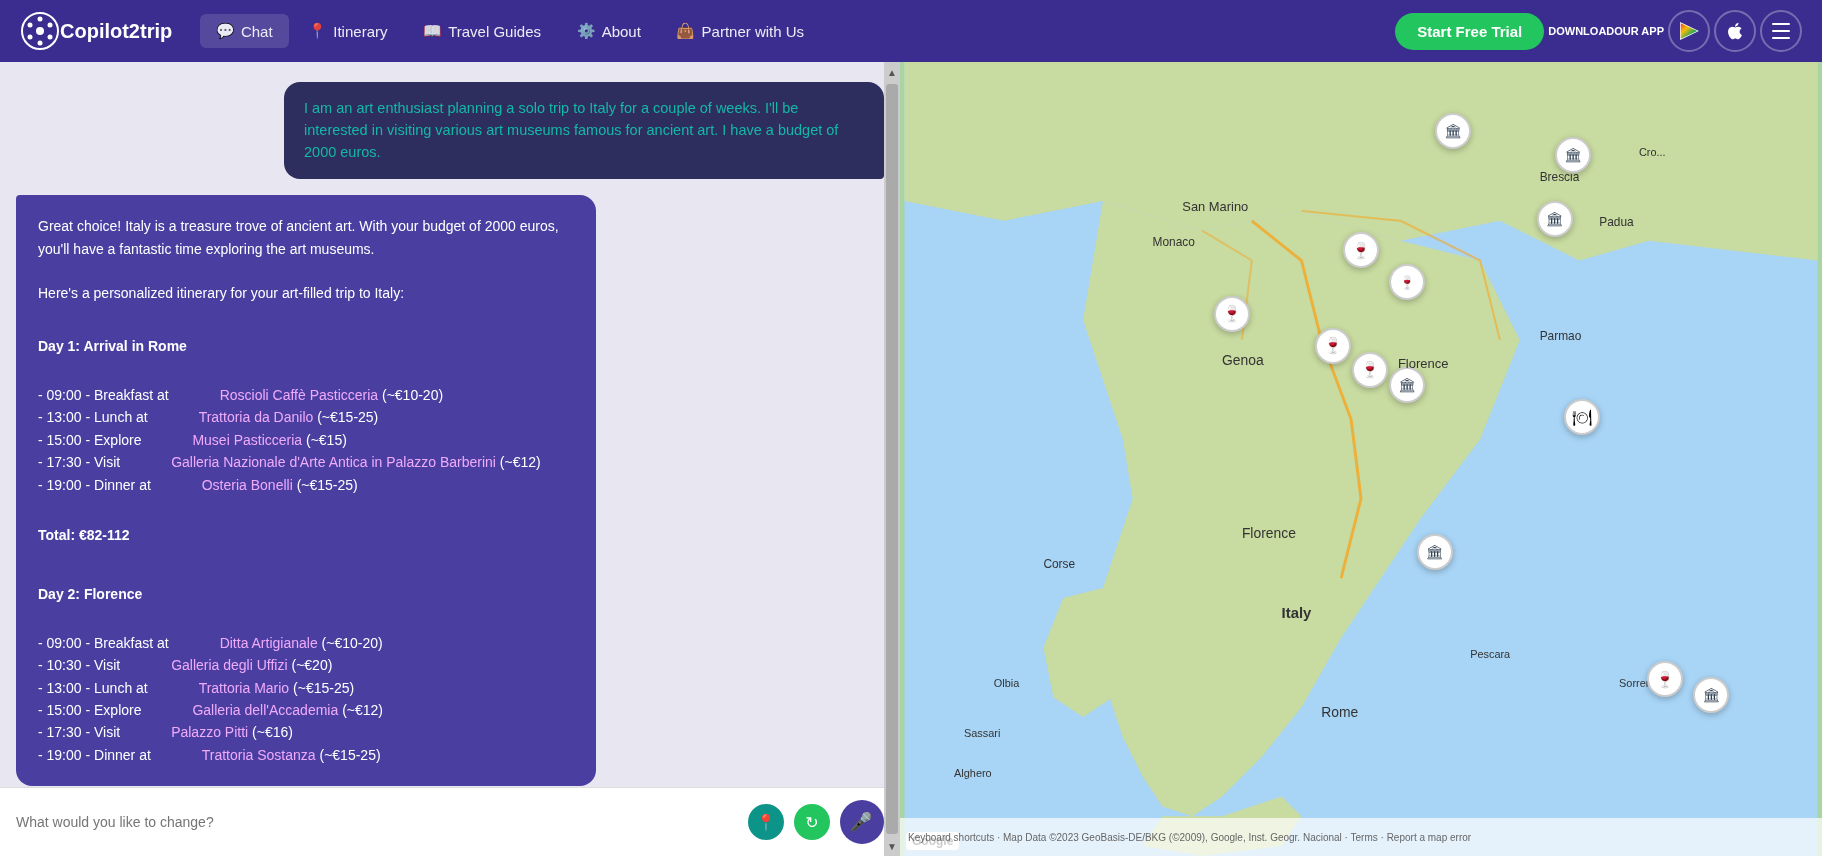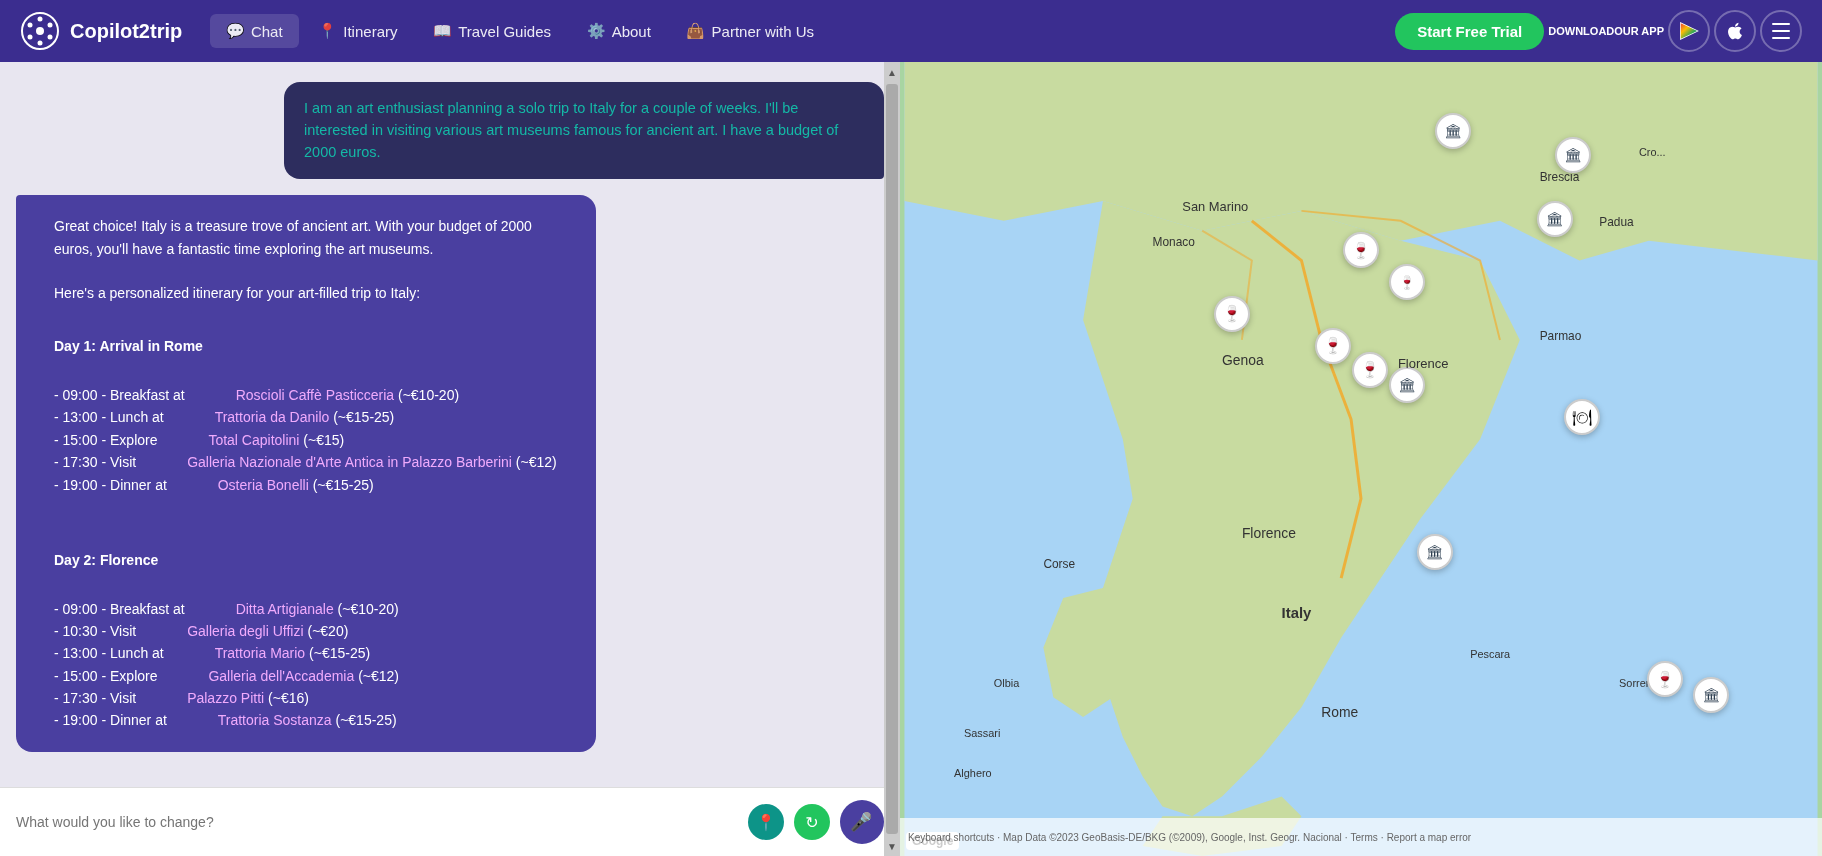--- a/index.html
+++ b/index.html
@@ -12,21 +12,20 @@
       display: flex;
       align-items: center;
       padding: 0 20px;
       gap: 8px;
       z-index: 100;
       flex-shrink: 0;
     }
     .logo-area {
       display: flex;
       align-items: center;
-      gap: 10px;
       margin-right: 20px;
     }
     .logo-icon {
       width: 40px;
       height: 40px;
     }
     .logo-text {
       color: white;
       font-size: 20px;
       font-weight: 600;
@@ -150,21 +149,21 @@
       max-width: 600px;
       font-size: 14.5px;
       line-height: 1.5;
     }
 
     .ai-message {
       align-self: flex-start;
       background: #4a3fa0;
       color: white;
       border-radius: 4px 16px 16px 16px;
-      padding: 20px 38px;
+      padding: 20px 22px;
       max-width: 580px;
       font-size: 14px;
       line-height: 1.6;
     }
     .ai-message a {
       color: #f0abfc;
       text-decoration: none;
       margin-left: 47px;
     }
 
@@ -389,24 +388,25 @@
 
       <div class="ai-message">
         <p>Great choice! Italy is a treasure trove of ancient art. With your budget of 2000 euros, you'll have a fantastic time exploring the art museums.</p>
         <br>
         <p>Here's a personalized itinerary for your art-filled trip to Italy:</p>
         <br>
         <p class="day-heading">Day 1: Arrival in Rome</p>
         <br>
         <p>- 09:00 - Breakfast at <a href="#">Roscioli Caffè Pasticceria</a> (~€10-20)</p>
         <p>- 13:00 - Lunch at <a href="#">Trattoria da Danilo</a> (~€15-25)</p>
-        <p>- 15:00 - Explore <a href="#">Total Capitolini</a> (~€15)</p>
+        <p>- 15:00 - Explore <a href="#">Musei Pasticceria</a> (~€15)</p>
         <p>- 17:30 - Visit <a href="#">Galleria Nazionale d'Arte Antica in Palazzo Barberini</a> (~€12)</p>
         <p>- 19:00 - Dinner at <a href="#">Osteria Bonelli</a> (~€15-25)</p>
         <br>
+        <p class="total-line">Total: €82-112</p>
         <br>
         <p class="day-heading">Day 2: Florence</p>
         <br>
         <p>- 09:00 - Breakfast at <a href="#">Ditta Artigianale</a> (~€10-20)</p>
         <p>- 10:30 - Visit <a href="#">Galleria degli Uffizi</a> (~€20)</p>
         <p>- 13:00 - Lunch at <a href="#">Trattoria Mario</a> (~€15-25)</p>
         <p>- 15:00 - Explore <a href="#">Galleria dell'Accademia</a> (~€12)</p>
         <p>- 17:30 - Visit <a href="#">Palazzo Pitti</a> (~€16)</p>
         <p>- 19:00 - Dinner at <a href="#">Trattoria Sostanza</a> (~€15-25)</p>
       </div>

